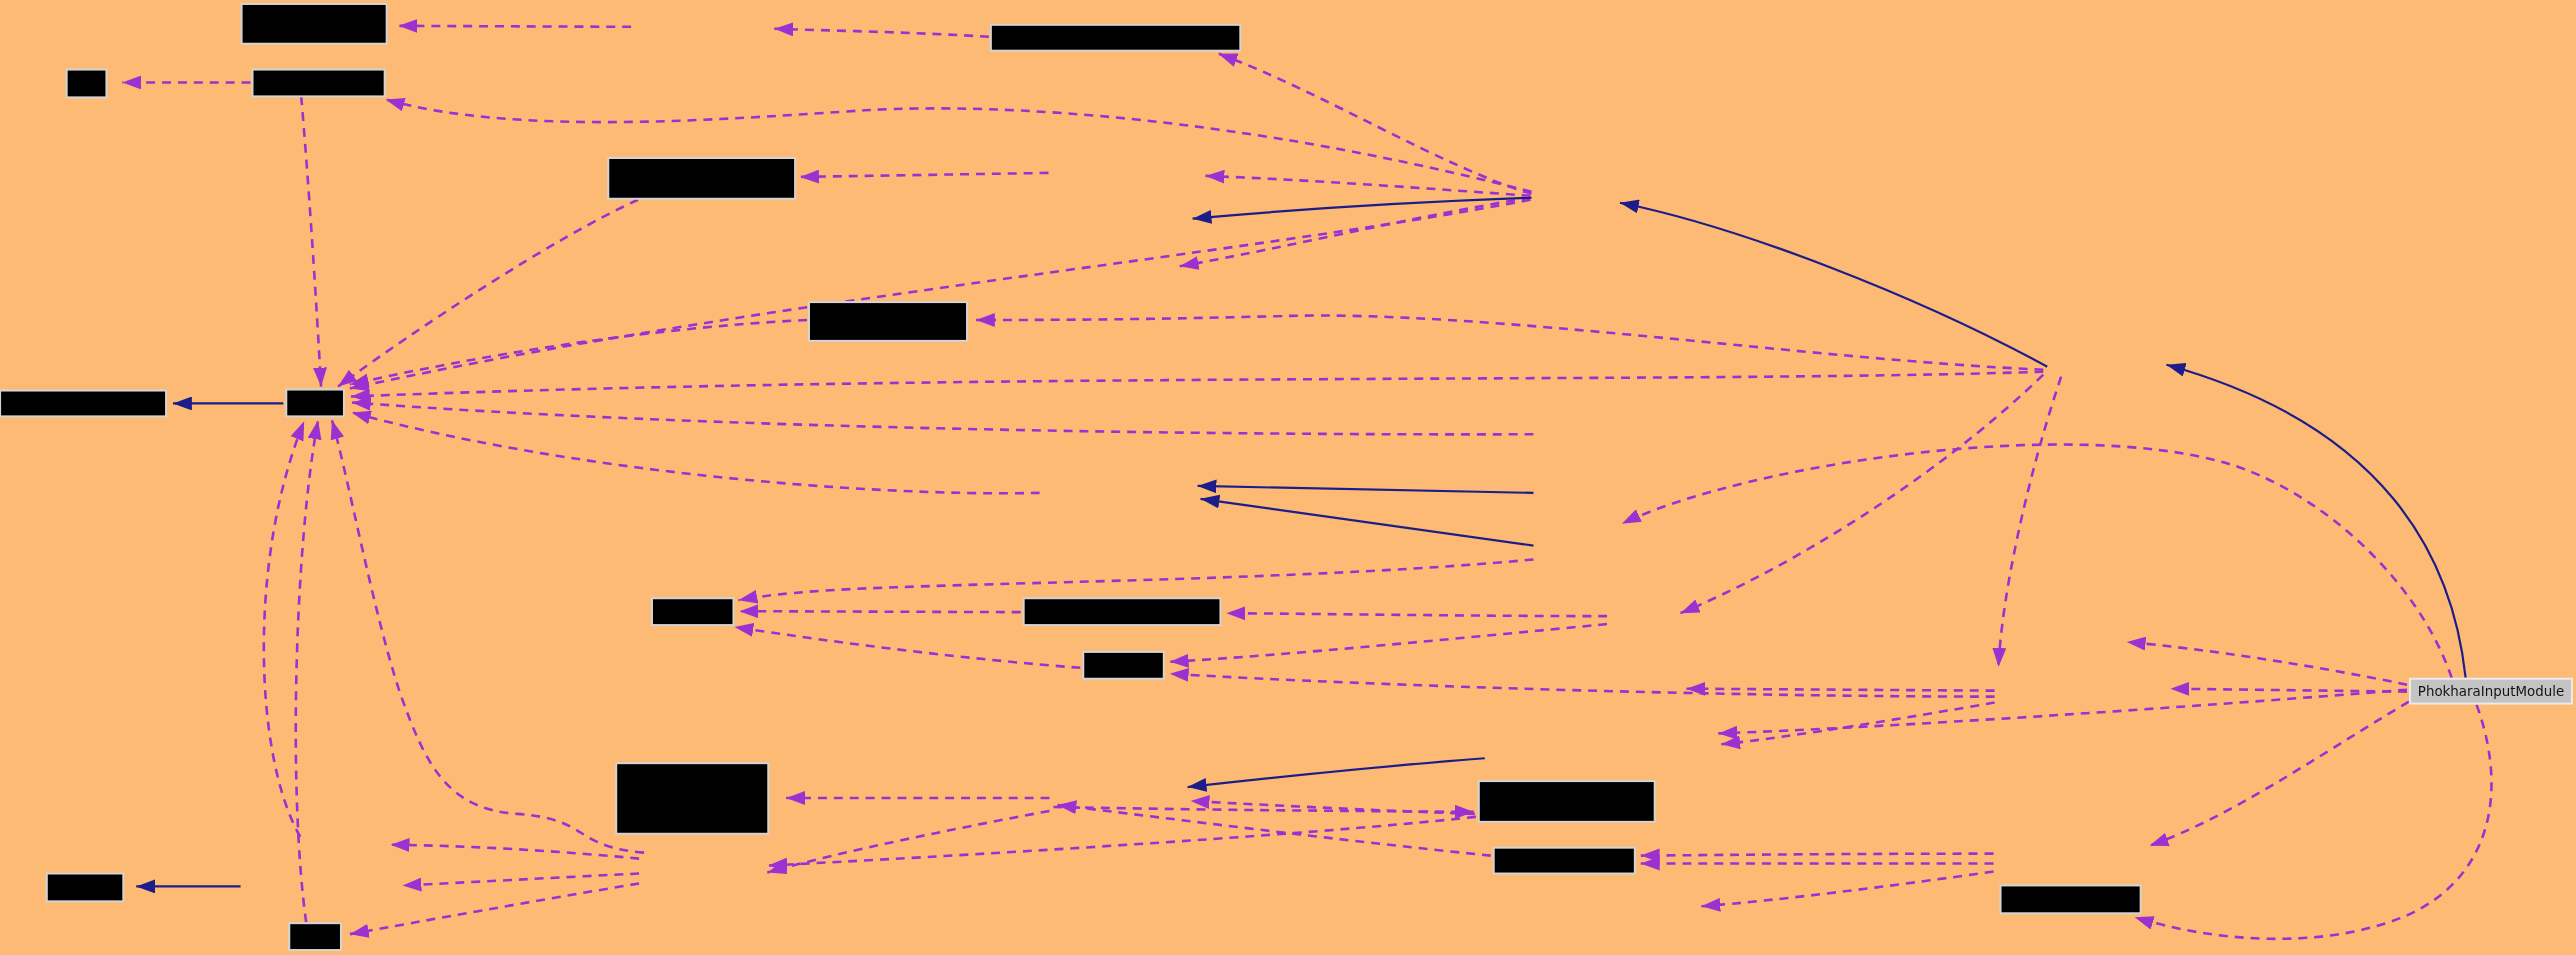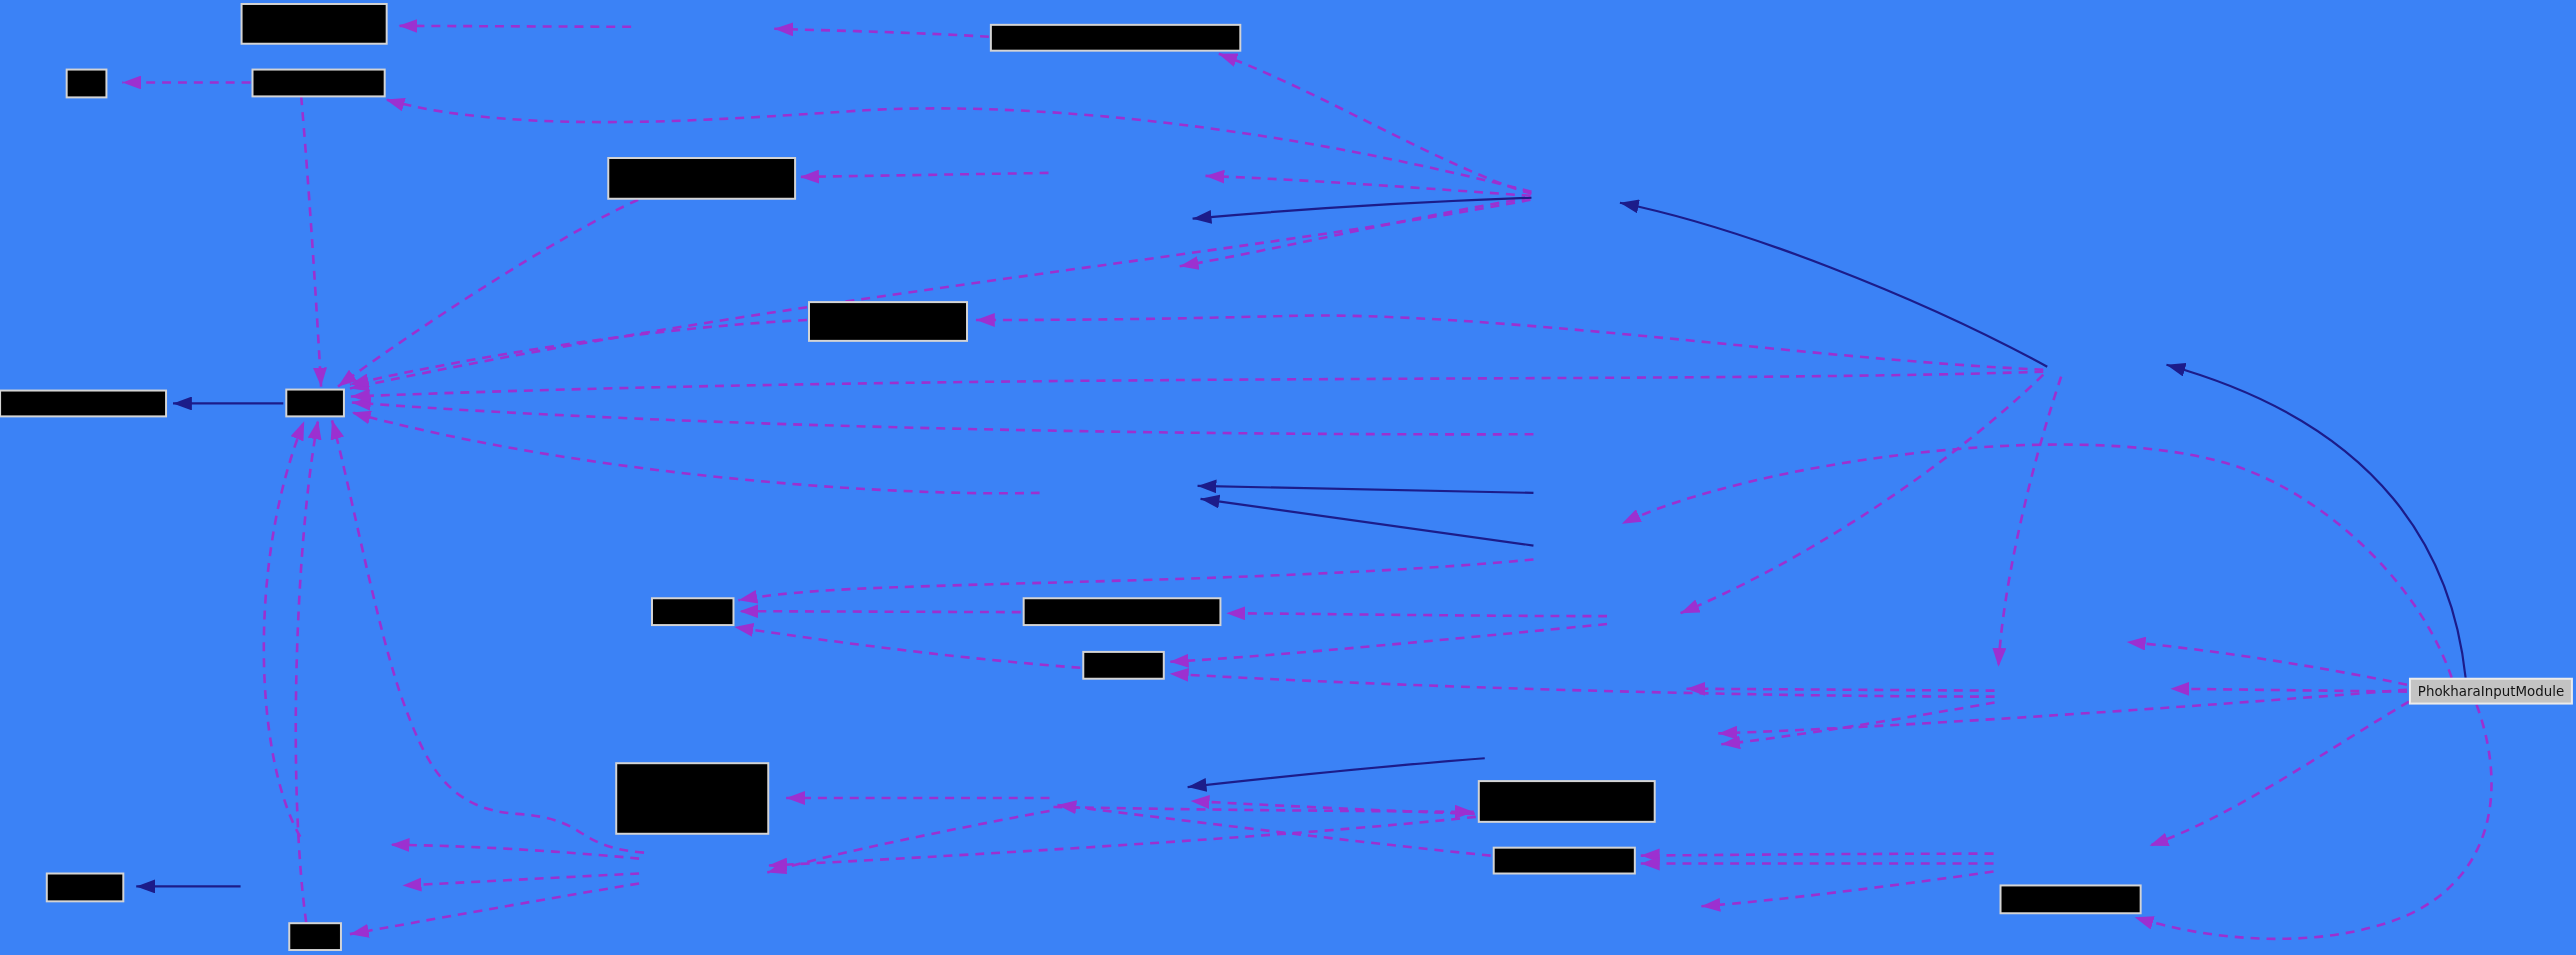--- a/index.html
+++ b/index.html
@@ -8,21 +8,21 @@
     background: #000000;
     width: 2576px;
     height: 955px;
     overflow: hidden;
     font-family: "DejaVu Sans", sans-serif;
   }
   .canvas {
     position: relative;
     width: 2576px;
     height: 955px;
-    background: #3b82f6;
+    background: #fdba74;
   }
   svg#graph {
     position: absolute;
     left: 0;
     top: 0;
     display: block;
   }
   .edge-dashed {
     fill: none;
     stroke-width: 2.6px;

